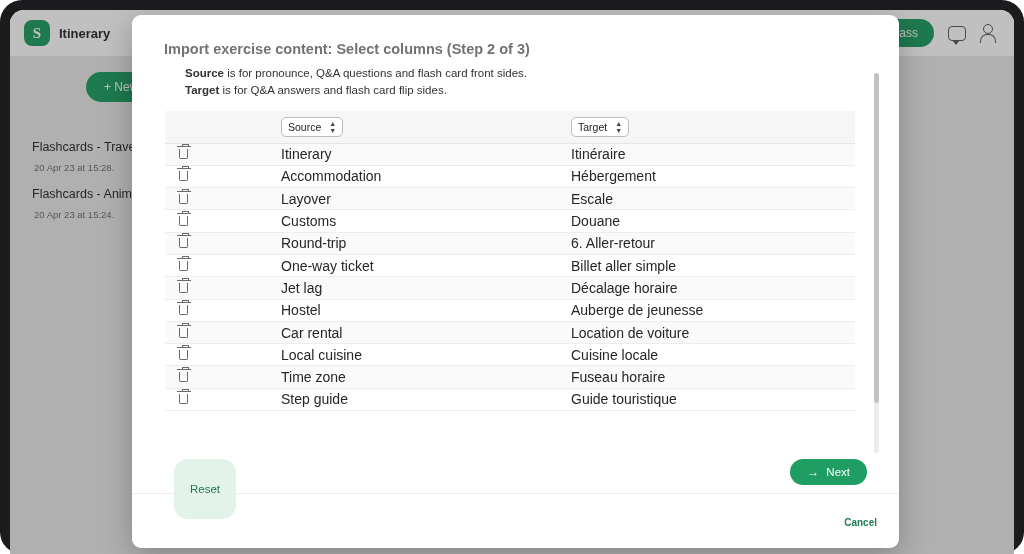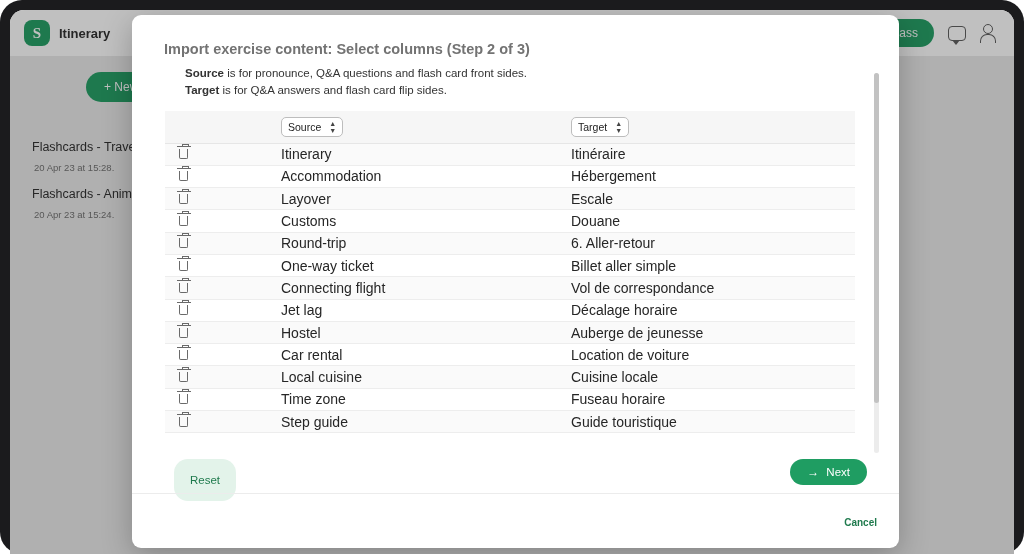--- a/index.html
+++ b/index.html
@@ -265,21 +265,21 @@
     border-radius: 3px;
   }
 
   .btn-reset {
     position: absolute;
     left: 42px; top: 444px;
     background: #e3f3ea;
     color: #1f7a4d;
     font-size: 11.5px;
     border-radius: 14px;
-    padding: 15px 16px;
+    padding: 24px 16px;
   }
   .btn-next {
     position: absolute;
     right: 32px; top: 444px;
     background: #1f9d62;
     color: #ffffff;
     font-size: 11.5px;
     border-radius: 14px;
     padding: 7px 17px;
     display: flex;
@@ -409,26 +409,20 @@
               </tr>
               <tr>
                 <td class="del"><span class="trash"></span></td>
                 <td></td>
                 <td>One-way ticket</td>
                 <td>Billet aller simple</td>
               </tr>
               <tr>
                 <td class="del"><span class="trash"></span></td>
                 <td></td>
-                <td>Connecting flight</td>
-                <td>Vol de correspondance</td>
-              </tr>
-              <tr>
-                <td class="del"><span class="trash"></span></td>
-                <td></td>
                 <td>Jet lag</td>
                 <td>Décalage horaire</td>
               </tr>
               <tr>
                 <td class="del"><span class="trash"></span></td>
                 <td></td>
                 <td>Hostel</td>
                 <td>Auberge de jeunesse</td>
               </tr>
               <tr>

